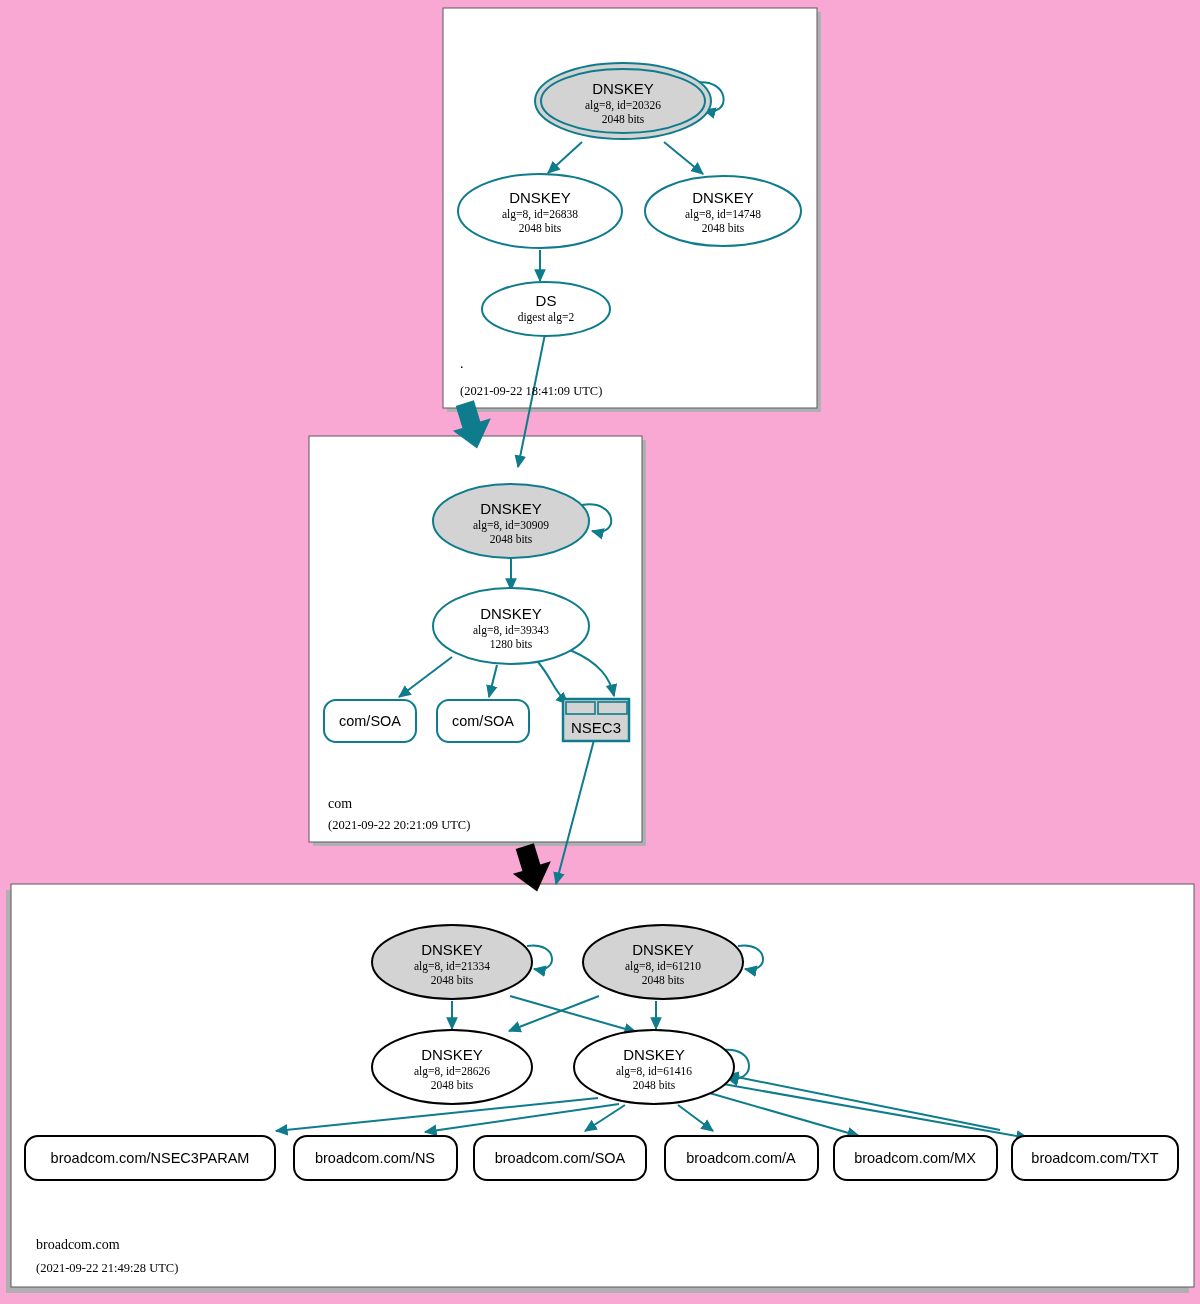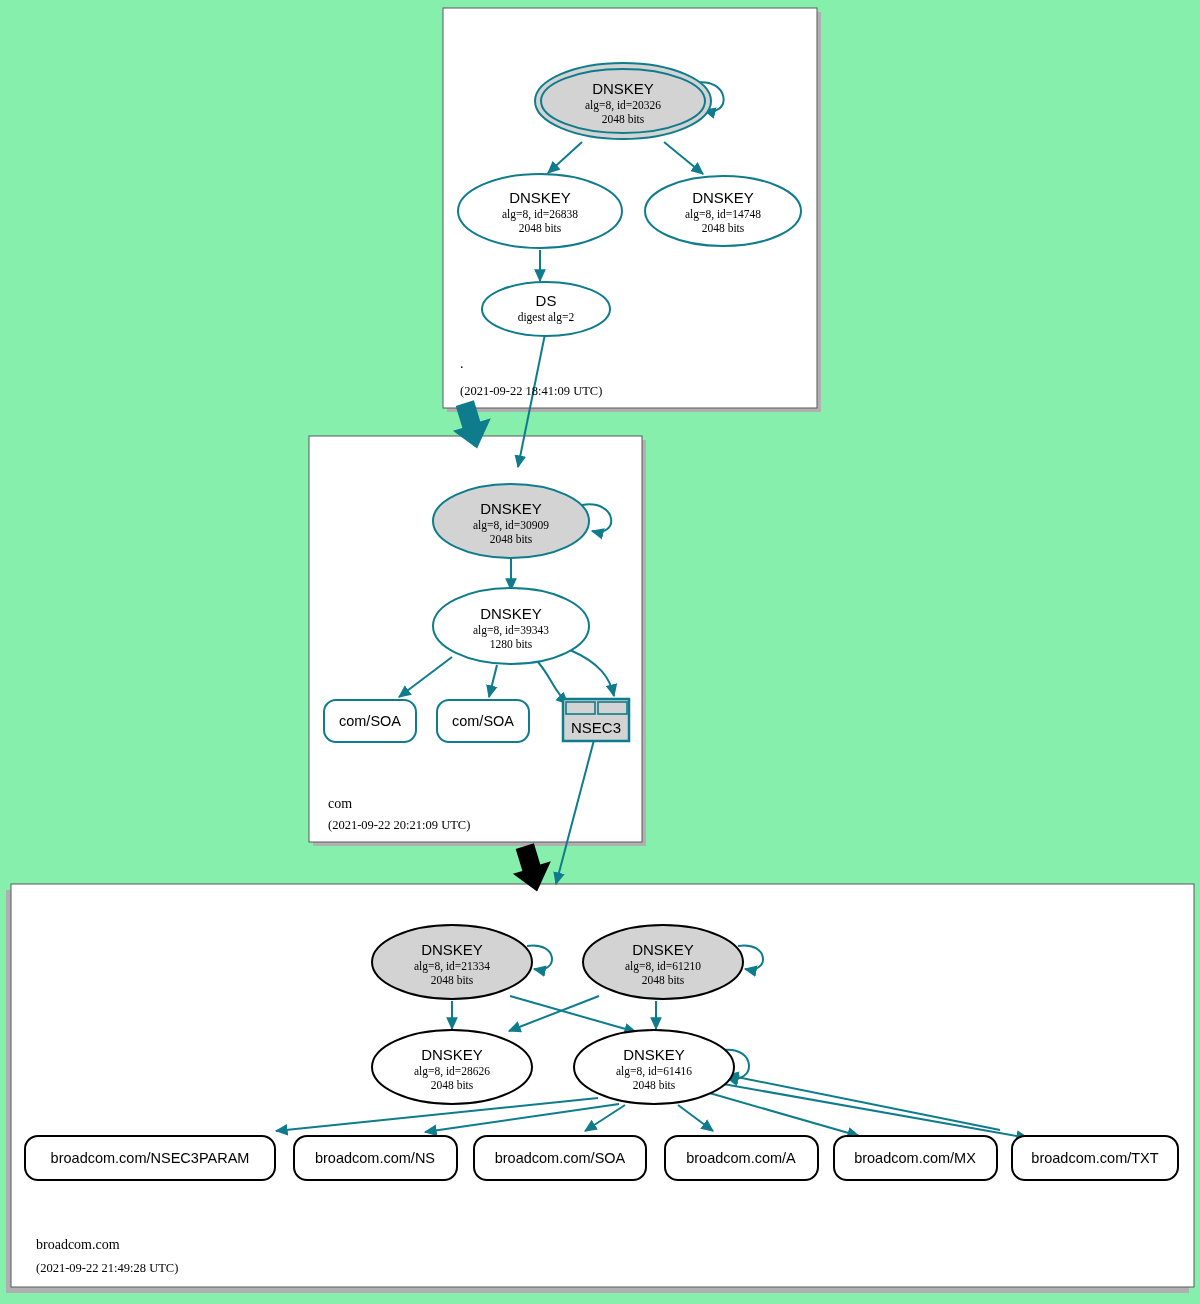--- a/index.html
+++ b/index.html
@@ -8,21 +8,21 @@
     padding: 0;
     background: #ffffff;
   }
   body {
     font-family: "Liberation Sans", sans-serif;
   }
   #page {
     position: relative;
     width: 1200px;
     height: 1304px;
-    background: #86efac;
+    background: #f9a8d4;
     overflow: hidden;
   }
   #graph-svg {
     position: absolute;
     left: 0;
     top: 0;
     width: 1200px;
     height: 1304px;
   }
   .zone-box {

